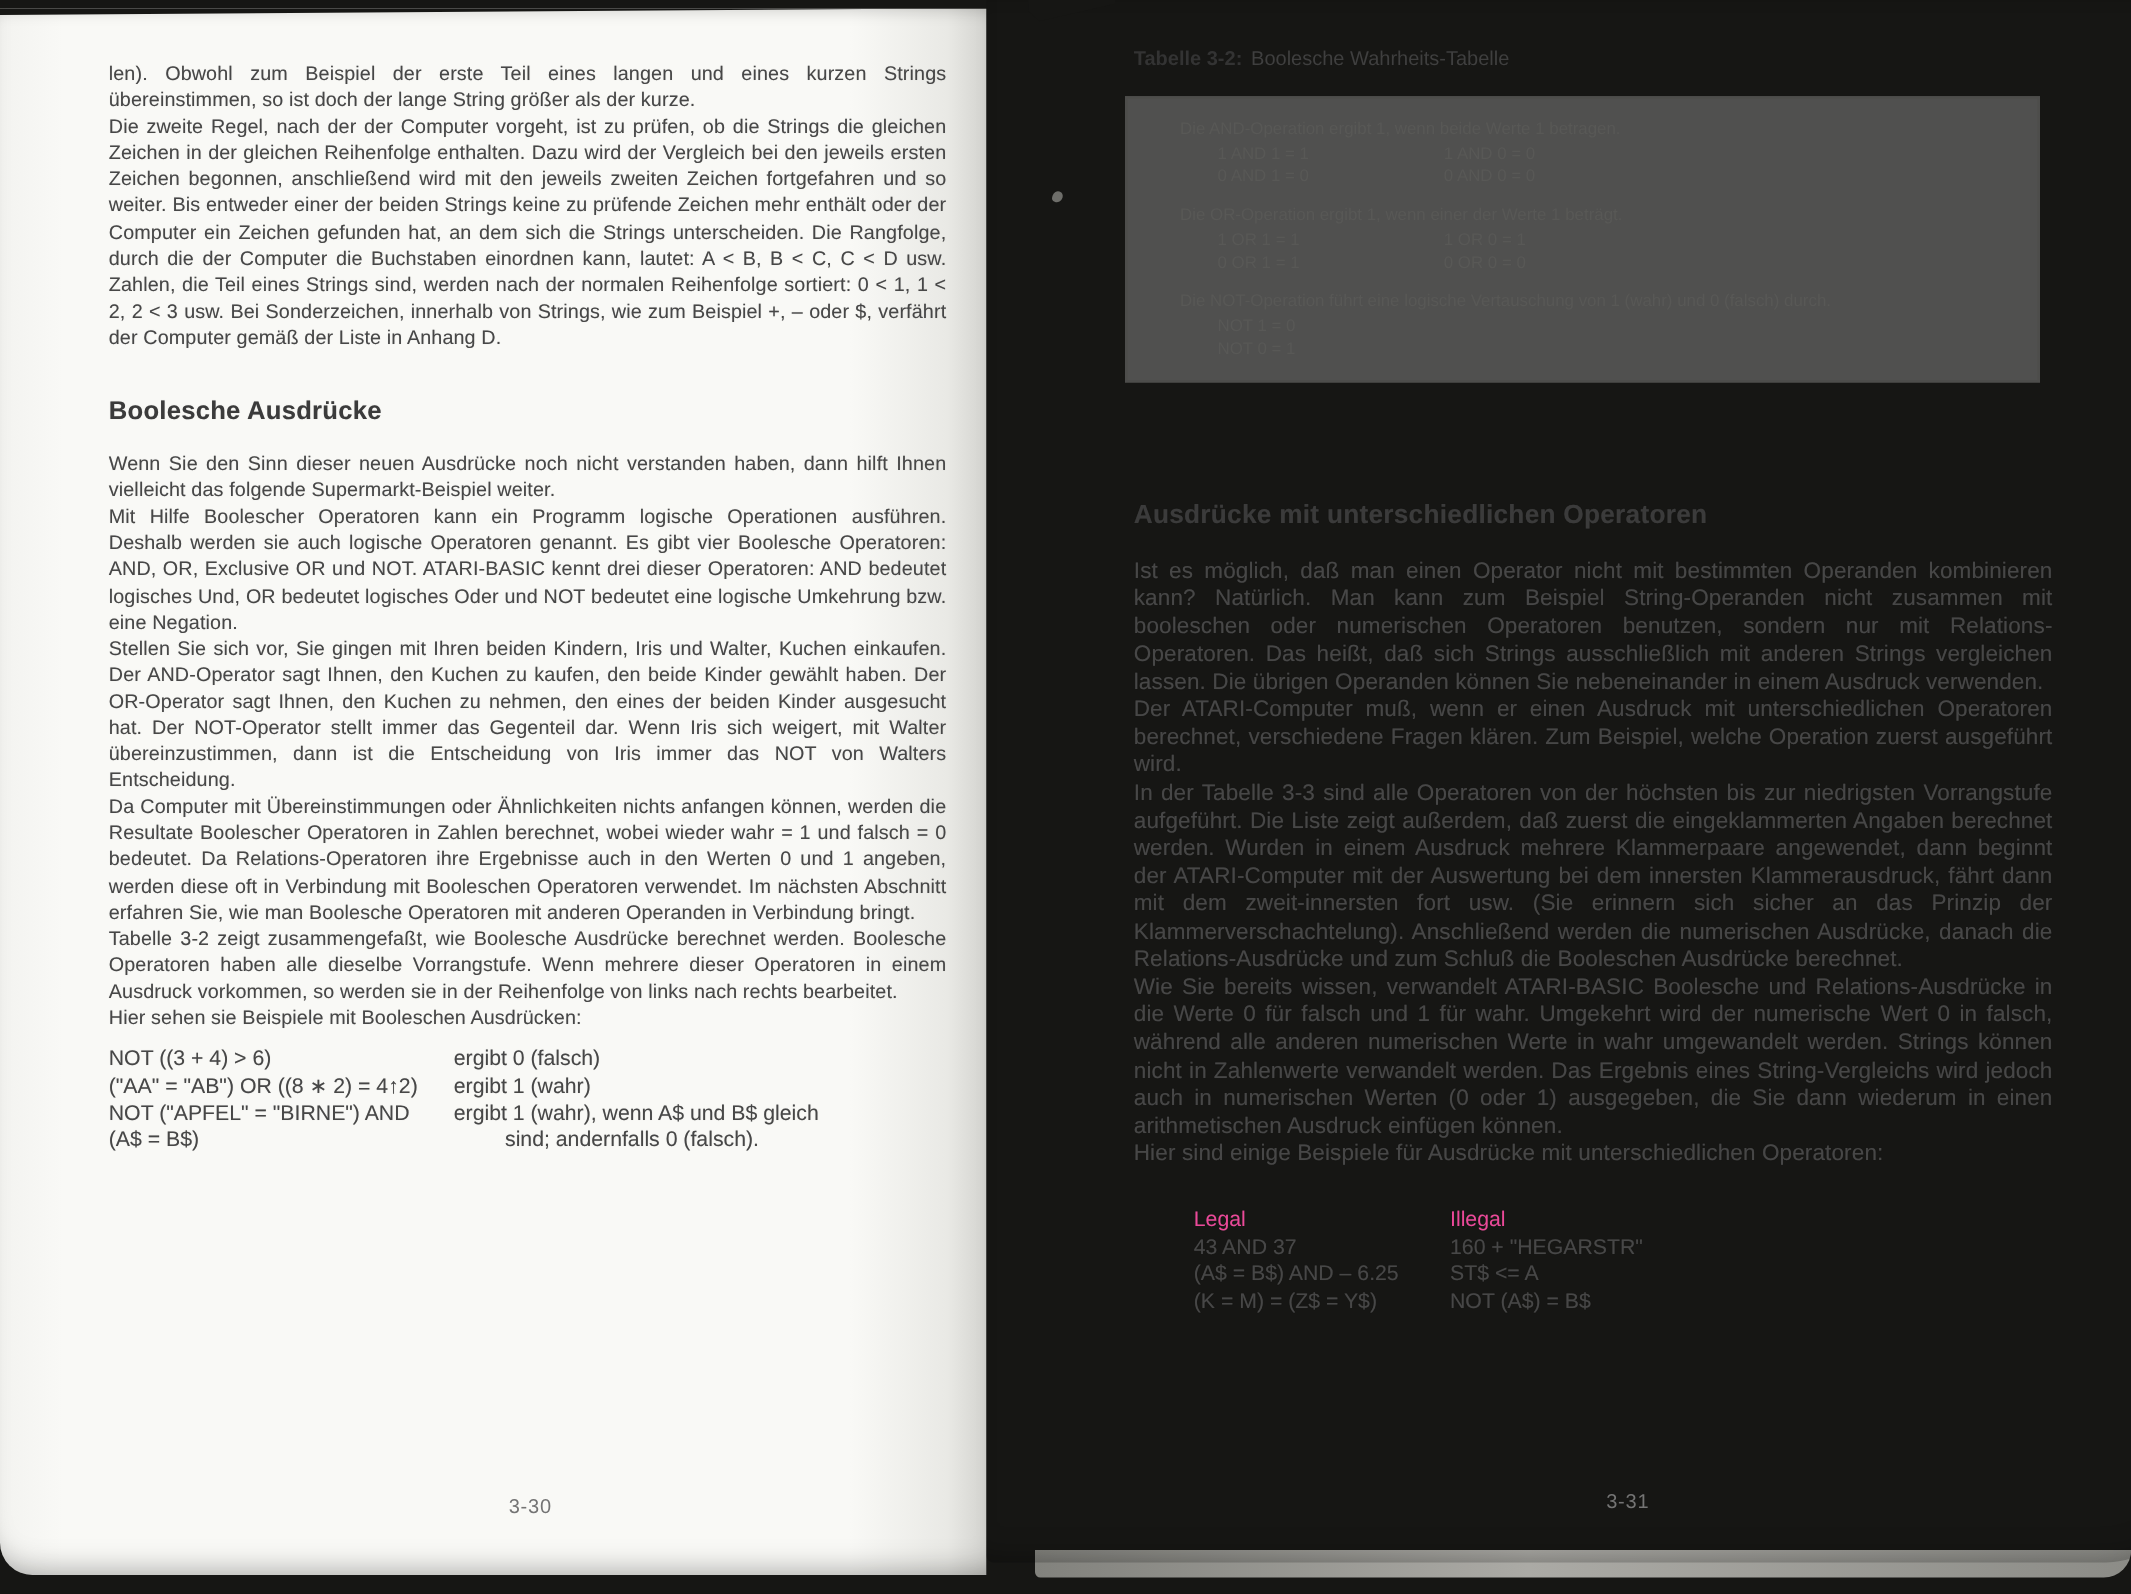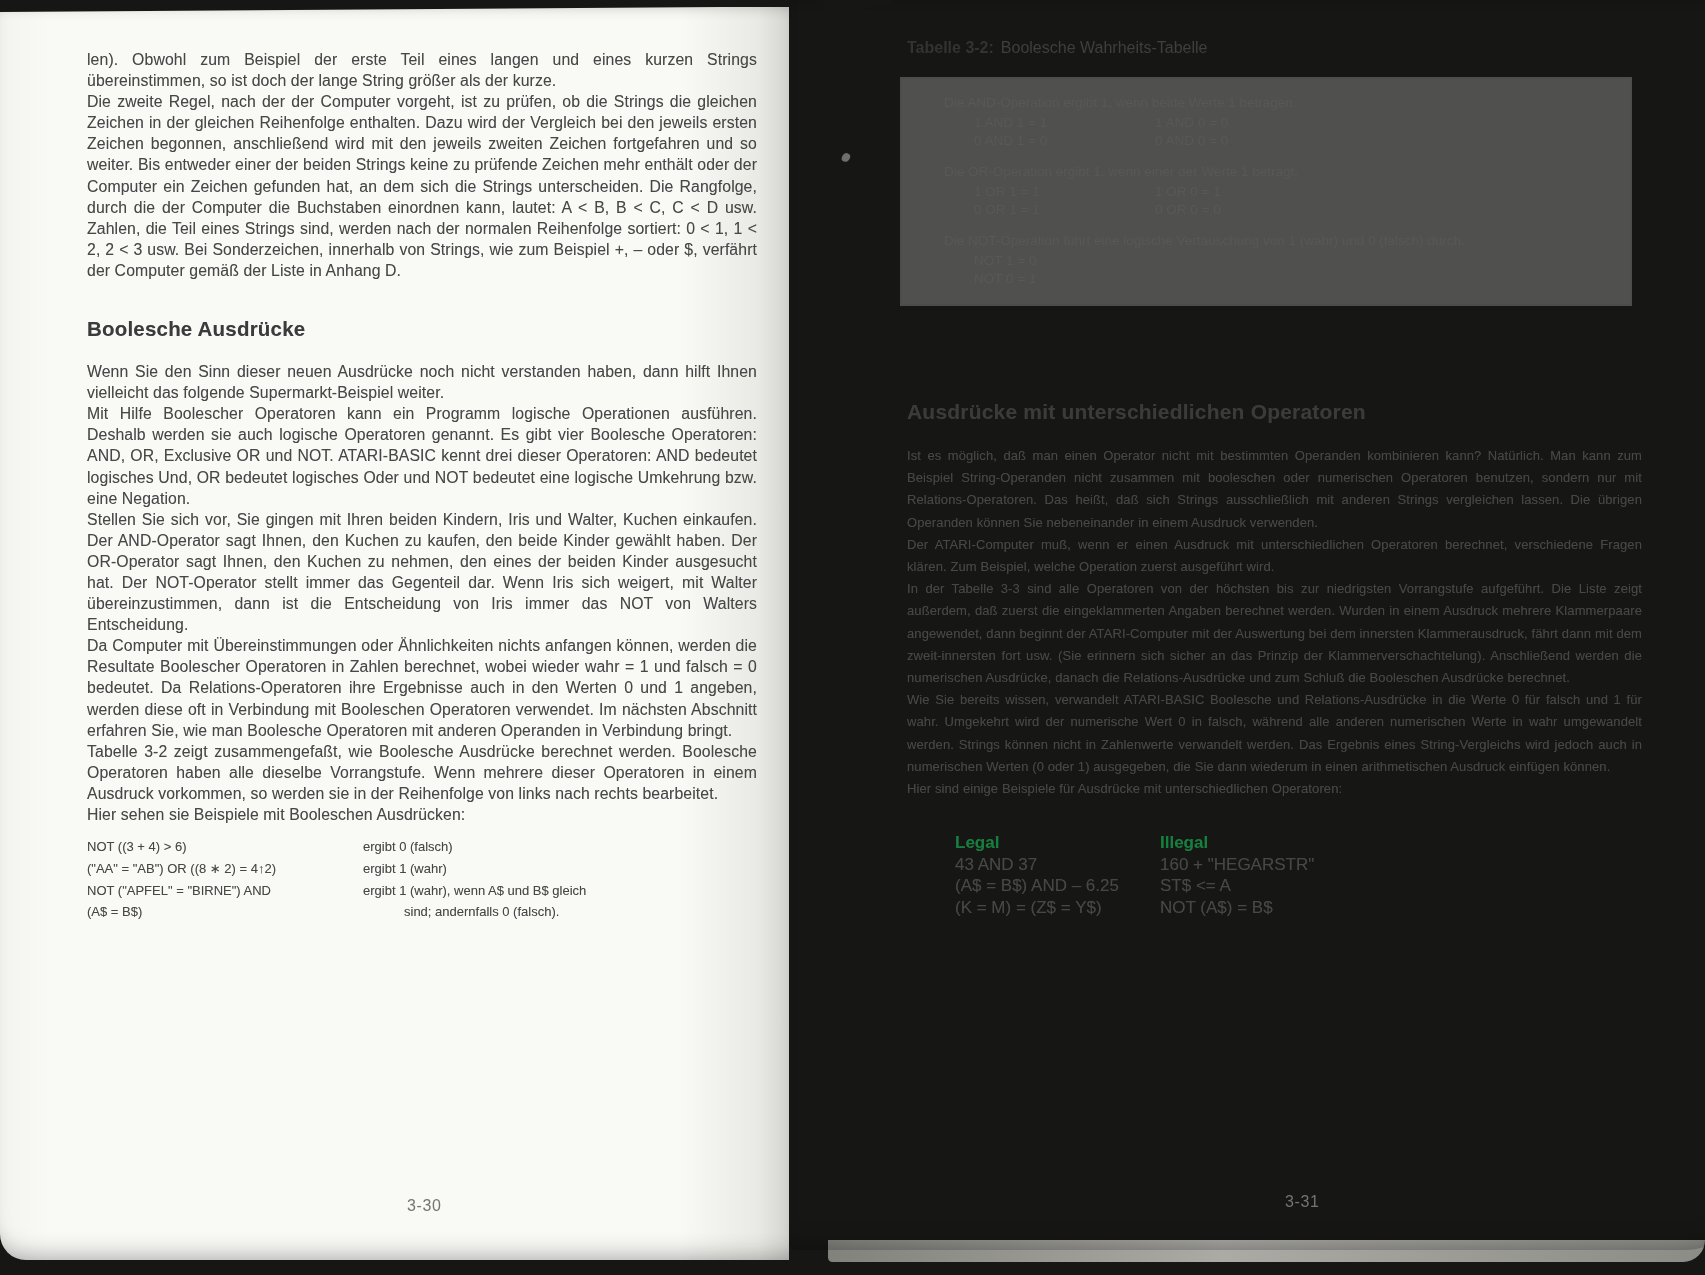--- a/index.html
+++ b/index.html
@@ -17,40 +17,40 @@
   .top-wedge{position:absolute;left:0;top:7px;width:720px;height:5px;background:#161614;z-index:3;
     clip-path:polygon(0 0,100% 0,0 100%);}
   .page-stack{position:absolute;left:828px;top:1240px;width:877px;height:22px;z-index:1;
     background:linear-gradient(to right,#82827d,#abaaa5 45%,#8c8c87);border-radius:0 0 50px 10px;}
   .col{position:absolute;z-index:3;}
   .col-left{left:87px;top:42px;width:670px;}
   .col-right{left:118px;top:38px;width:735px;}
   .body{margin:0;text-align:justify;color:#474747;letter-spacing:.1px;
         text-shadow:0 0 .6px rgba(90,90,90,.35);}
   .col-left .body{font-size:15.8px;line-height:21.1px;}
-  .col-right .body{font-size:13px;line-height:22.2px;}
+  .col-right .body{font-size:18px;line-height:22.2px;}
   .heading{font-weight:700;color:#3b3b3b;letter-spacing:.2px;text-shadow:0 0 .6px rgba(70,70,70,.4);}
   .col-left .heading{margin:36px 0 20px 0;font-size:20.5px;}
   .col-right .heading{margin:94px 0 21px 0;font-size:21px;}
   .examples{margin-top:11px;display:grid;grid-template-columns:276px 1fr;
-            font-size:13px;line-height:21.8px;color:#474747;text-shadow:0 0 .6px rgba(90,90,90,.35);}
+            font-size:17px;line-height:21.8px;color:#474747;text-shadow:0 0 .6px rgba(90,90,90,.35);}
   .ex-res.indent{padding-left:41px;}
   .caption{font-size:16px;line-height:20px;color:#3f3f3f;}
   .cap-label{font-weight:700;margin-right:7px;color:#333;}
   .truthbox{margin:19px 0 0 -7px;width:732px;box-sizing:border-box;border:2.5px solid #4d4d4b;
             padding:15px 16px 16px 0;background:rgba(255,255,255,.25);}
   .tt-section{margin-bottom:13px;}
   .tt-section:last-child{margin-bottom:0;}
   .tt-intro{padding-left:42px;font-size:13.5px;line-height:18px;color:#585856;margin-bottom:2px;}
   .tt-rows{padding-left:72px;font-size:13.5px;line-height:18px;color:#585856;}
   .tt-row{display:grid;grid-template-columns:181px auto;width:fit-content;}
   .lex{margin-top:32px;padding-left:48px;display:grid;grid-template-columns:205px auto;width:fit-content;
        font-size:17px;line-height:21.5px;color:#474747;text-shadow:0 0 .6px rgba(90,90,90,.35);}
   .lex p{margin:0;}
-  .lex-head{font-weight:700;color:#15803d;}
+  .lex-head{font-weight:400;color:#ec4899;}
   .pagenum{position:absolute;font-size:16px;color:#747474;letter-spacing:.6px;z-index:3;}
   .pn-left{left:407px;top:1190px;}
   .pn-right{left:496px;top:1193px;}
   .artifact{position:absolute;left:53px;top:153px;width:8px;height:9px;background:#6e6e6a;
             border-radius:55% 45% 60% 40%;transform:rotate(18deg);z-index:4;}
 </style>
 </head>
 <body>
 
 <div class="photo">

